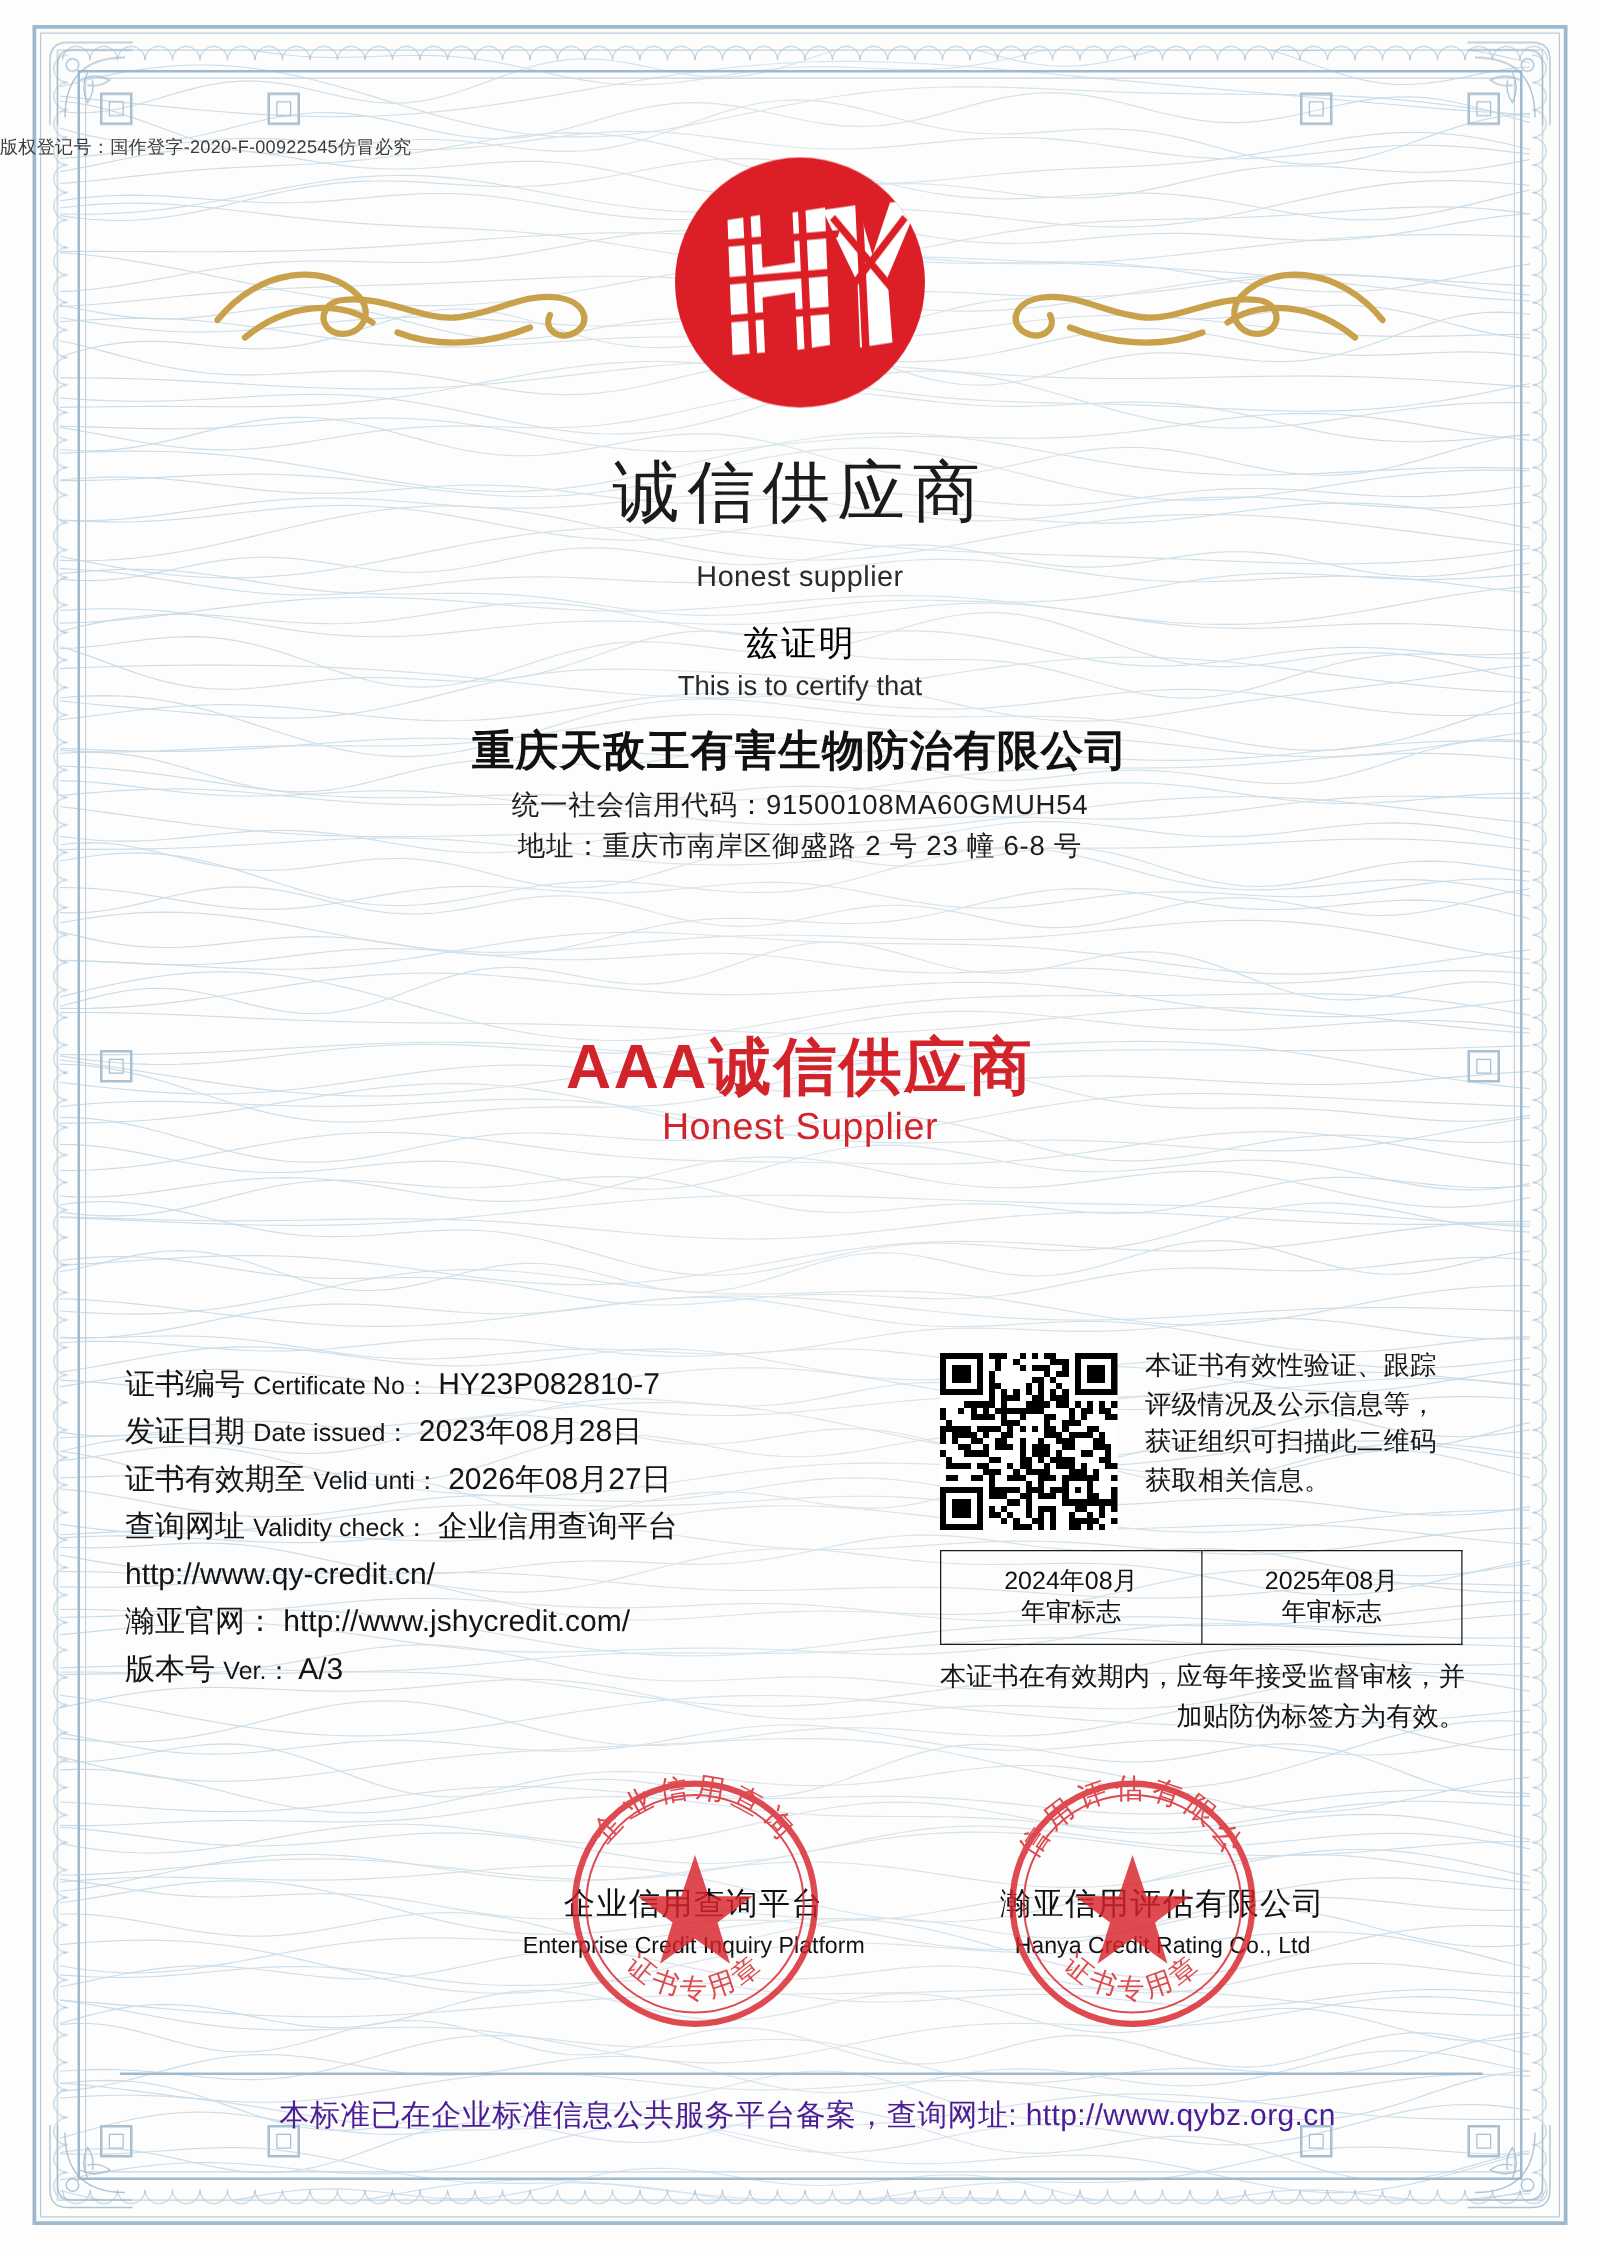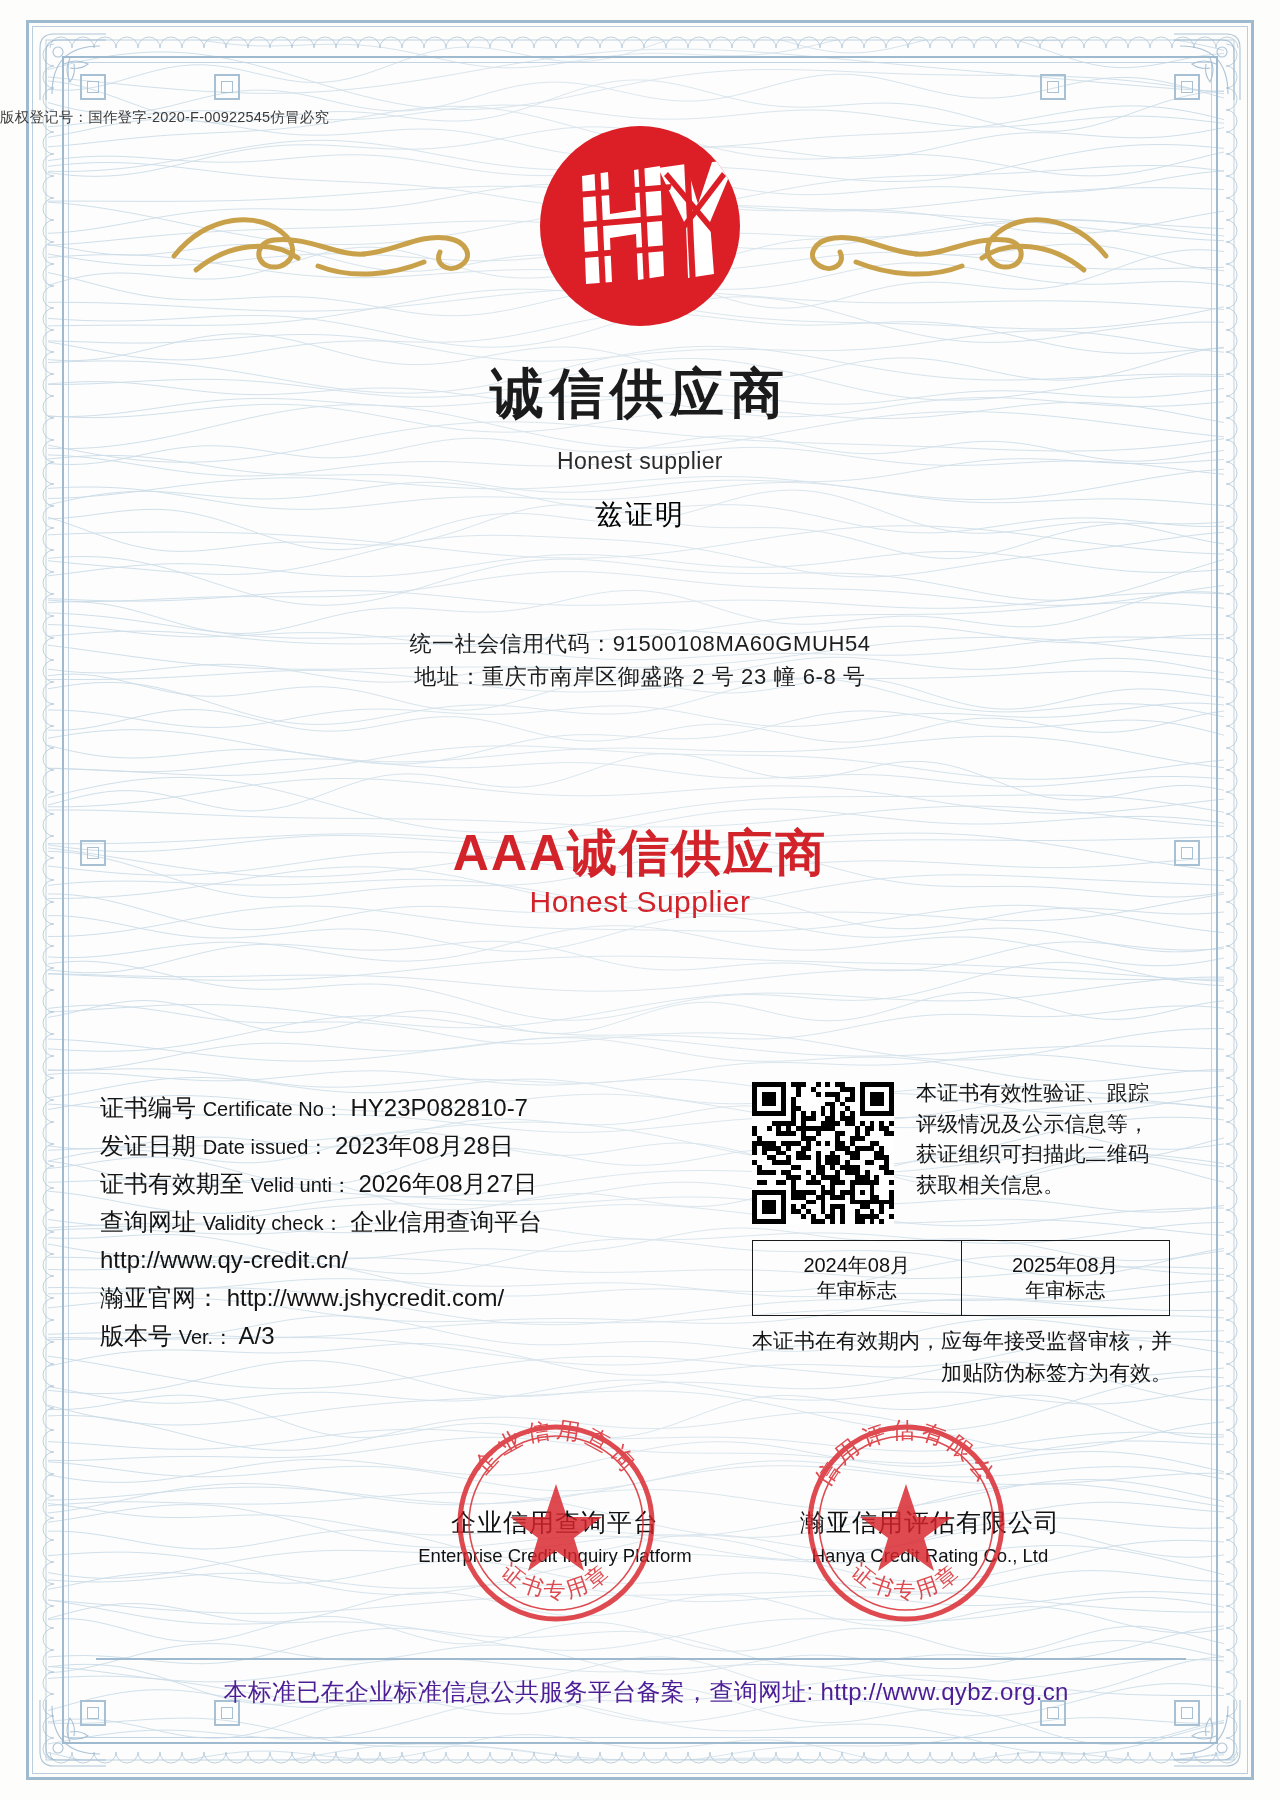--- a/index.html
+++ b/index.html
@@ -133,21 +133,21 @@
   .flourish.left  { left: 168px; }
   .flourish.right { right: 168px; transform: scaleX(-1); }
 
   
   .title-cn {
     position: absolute;
     top: 358px;
     left: 0; right: 0;
     text-align: center;
     font-size: 54px;
-    font-weight: 700;
+    font-weight: 400;
     color: #1b1b1b;
     letter-spacing: 6px;
   }
   .title-en {
     position: absolute;
     top: 448px;
     left: 0; right: 0;
     text-align: center;
     font-size: 23px;
     color: #2a2a2a;
@@ -873,21 +873,23 @@
           <path d="M128 46 L190 120 L186 124 L124 50 Z"></path>
           <path d="M186 50 L128 126 L124 122 L182 46 Z"></path>
         </g>
       </svg>
     </div>
   </div>
 
   <div class="title-cn">诚信供应商</div>
   <div class="title-en">Honest supplier</div>
   <div class="certify-cn">兹证明</div>
-
+  <div class="certify-en">This is to certify that</div>
+
+  <div class="company">重庆天敌王有害生物防治有限公司</div>
   <div class="company-code">统一社会信用代码：91500108MA60GMUH54</div>
   <div class="company-addr">地址：重庆市南岸区御盛路 2 号 23 幢 6-8 号</div>
 
   <div class="award-cn">AAA诚信供应商</div>
   <div class="award-en">Honest Supplier</div>
 
   <div class="details">
     <div class="row">
       <span class="lbl-cn">证书编号</span>
       <span class="lbl-en">Certificate No：</span>

